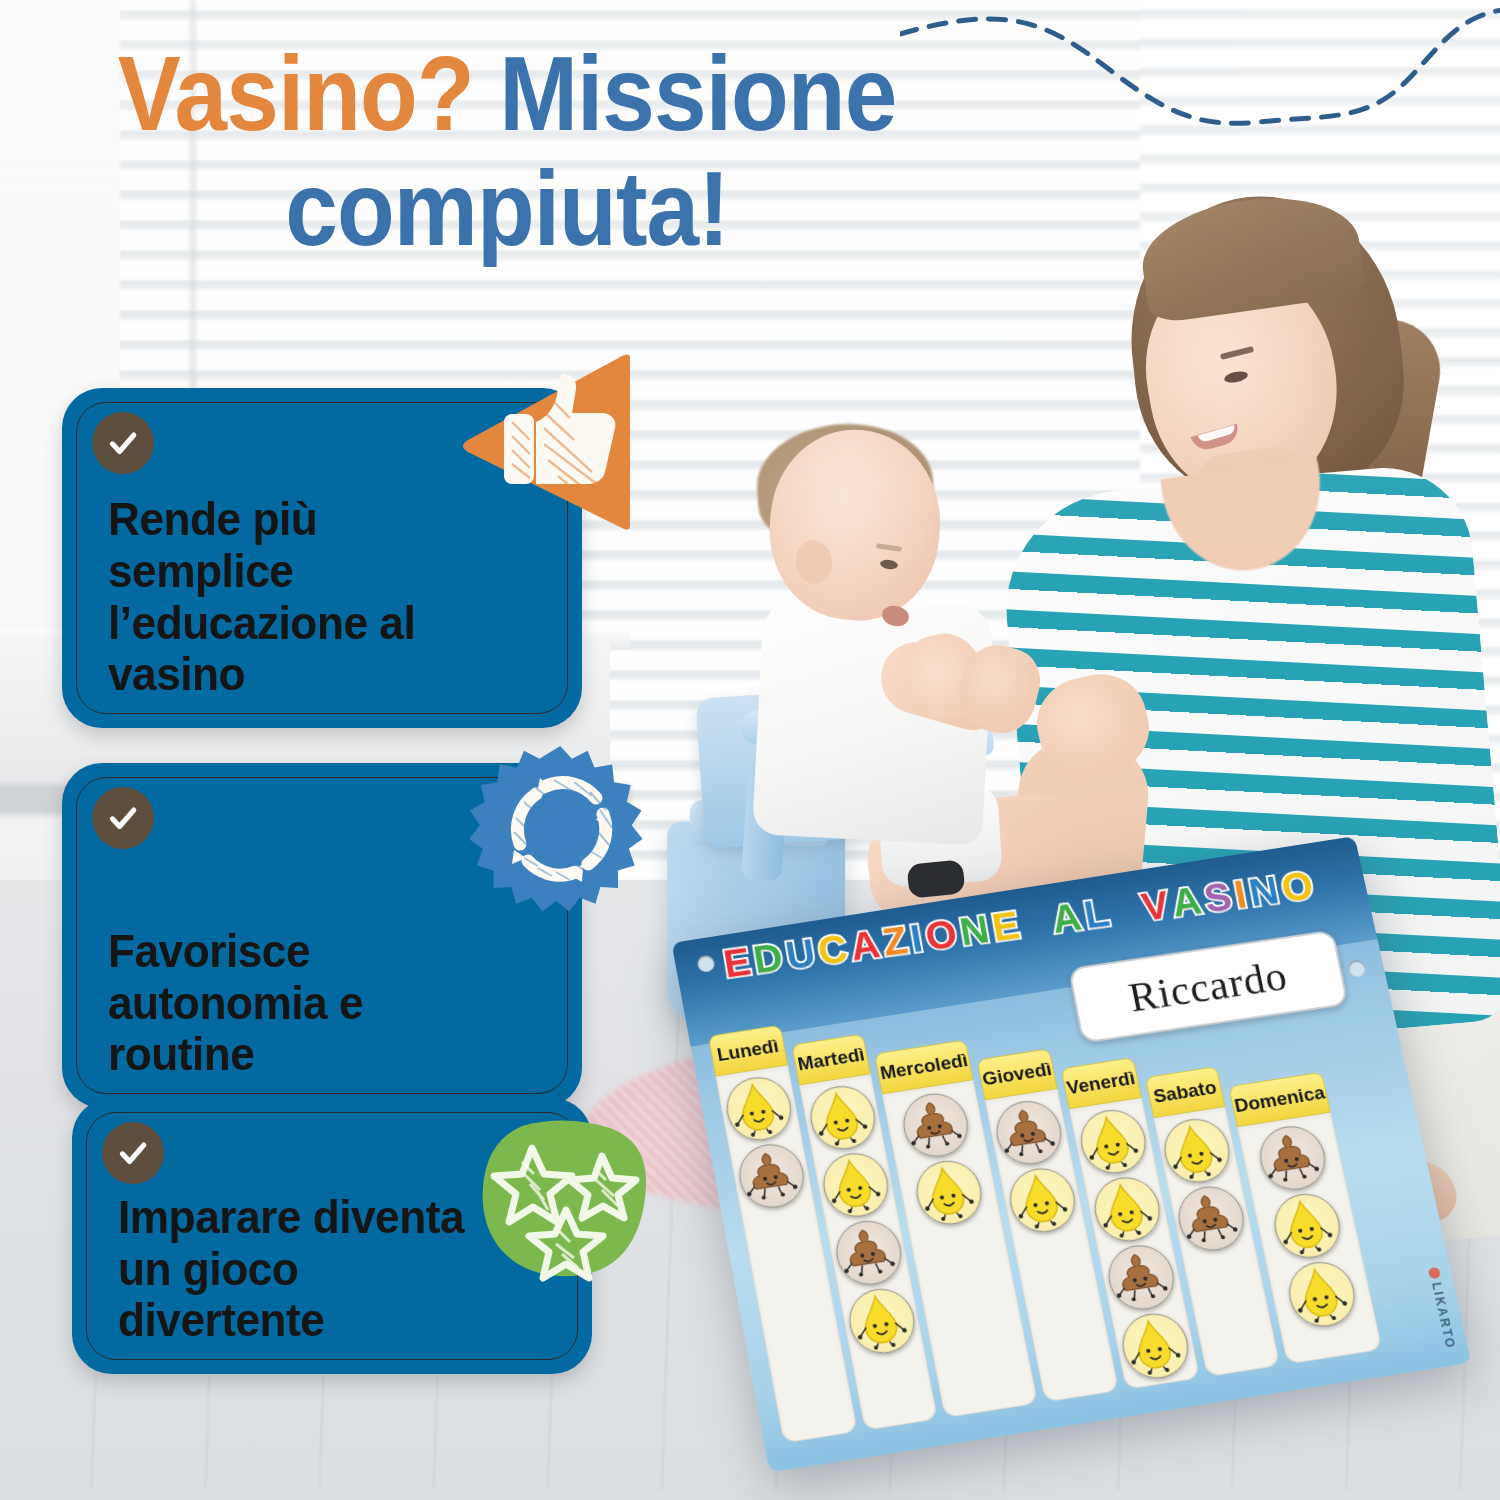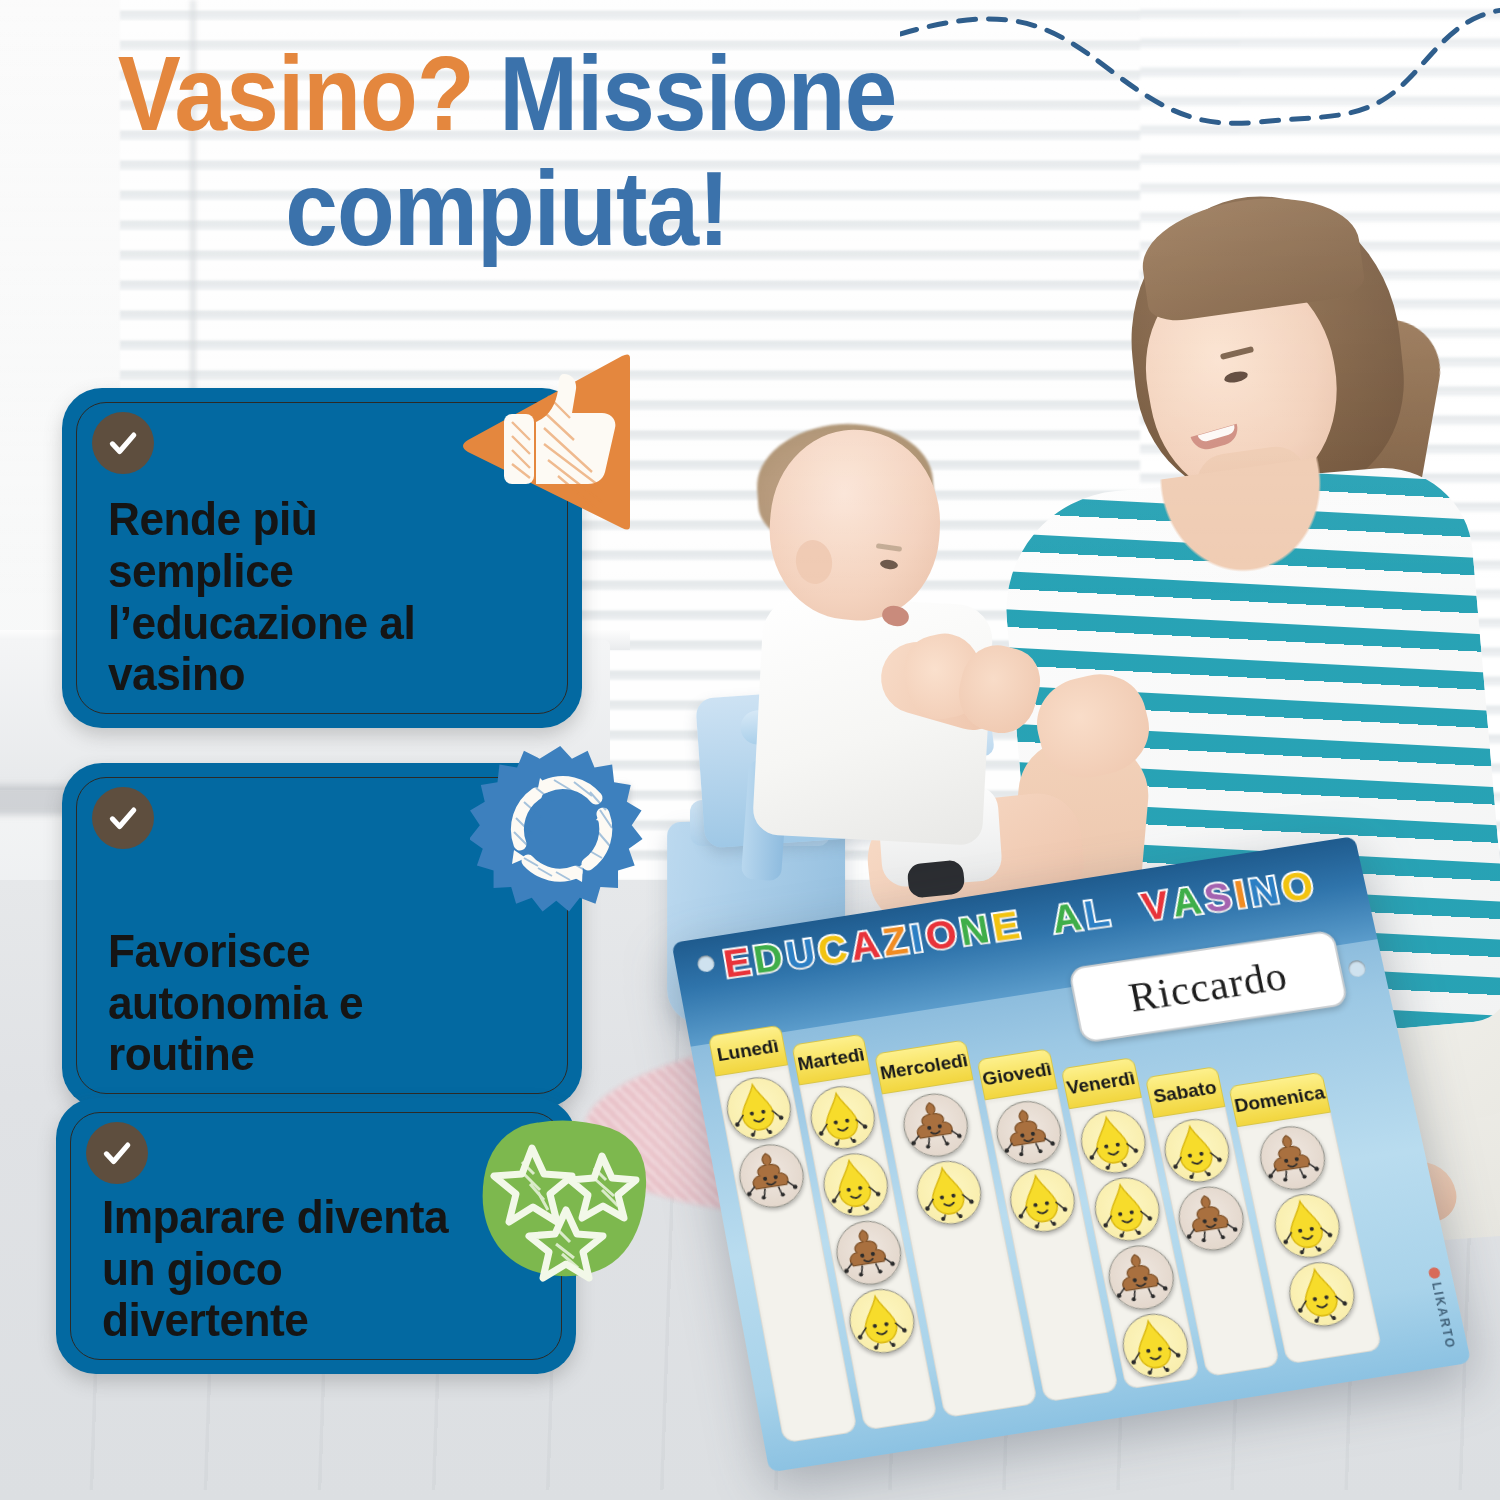--- a/index.html
+++ b/index.html
@@ -166,21 +166,21 @@
   .card-inner{position:absolute;left:14px;top:14px;right:14px;bottom:14px;
     border:1.5px solid #2c2a26;border-radius:30px;pointer-events:none;}
   .card-check{position:absolute;left:30px;top:24px;width:62px;height:62px;border-radius:50%;
     background:#5E4E3E;display:flex;align-items:center;justify-content:center;}
   .card-text{position:absolute;left:46px;right:80px;bottom:28px;
     font-family:"Liberation Sans",sans-serif;font-weight:700;color:#151515;
     font-size:47px;line-height:1.10;letter-spacing:-.5px;transform:scaleX(.94);transform-origin:left bottom;}
 
   #card1{left:62px;top:388px;width:520px;height:340px;}
   #card2{left:62px;top:740px;width:520px;height:345px;margin-top:23px;}
-  #card3{left:56px;top:1098px;width:520px;height:276px;}
+  #card3{left:72px;top:1098px;width:520px;height:276px;}
 
   
   .badge{position:absolute;}
   #badge1{left:452px;top:352px;width:185px;height:180px;}
   #badge2{left:470px;top:740px;width:180px;height:180px;}
   #badge3{left:478px;top:1118px;width:175px;height:170px;}
 
   
   .board-wrap{position:absolute;left:716px;top:880px;width:700px;height:540px;
     transform:rotate(-11.5deg) skewY(2.6deg) perspective(1400px) rotateX(4deg);

